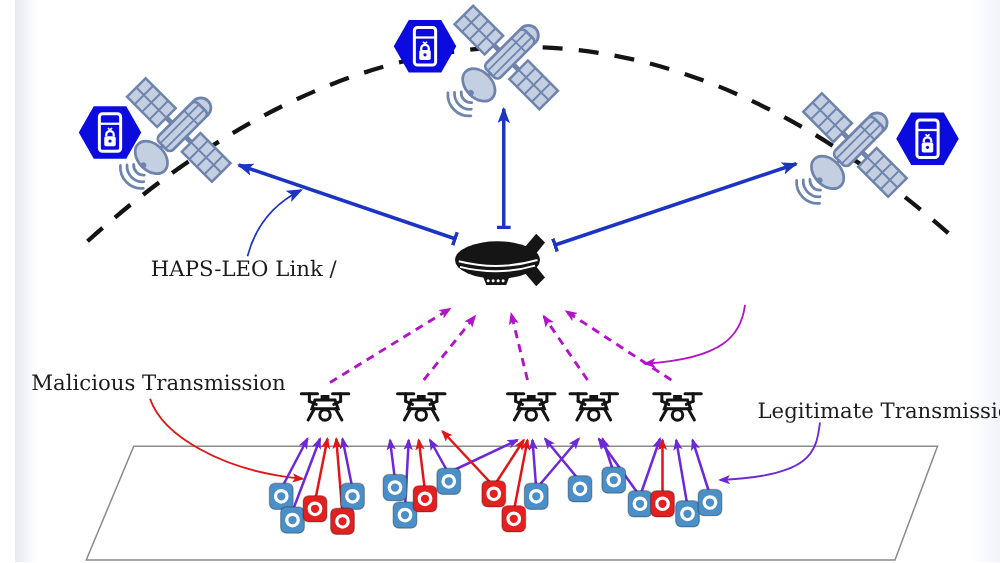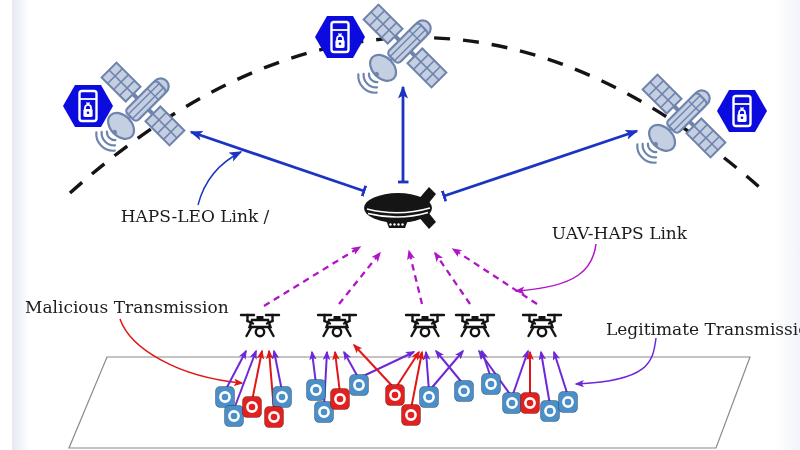--- a/index.html
+++ b/index.html
@@ -177,17 +177,16 @@
       <use transform="translate(262,417)" style="color:#e32020" href="#sym-device" xlink:href="#sym-device"></use>
       <use transform="translate(328,399)" style="color:#e32020" href="#sym-device" xlink:href="#sym-device"></use>
       <use transform="translate(383,395)" style="color:#e32020" href="#sym-device" xlink:href="#sym-device"></use>
       <use transform="translate(399,415)" style="color:#e32020" href="#sym-device" xlink:href="#sym-device"></use>
       <use transform="translate(518,403)" style="color:#e32020" href="#sym-device" xlink:href="#sym-device"></use>
     </svg>
 
   <div class="lbl" id="lbl-hapsleo">
     <div>HAPS-LEO Link /</div>
   </div>
-  <div class="lbl" id="lbl-uavhaps">UAV-HAPS Link</div>
   <div class="lbl" id="lbl-malicious">Malicious Transmission</div>
   <div class="lbl" id="lbl-legit">Legitimate Transmission</div>
 
 </div>
 
 </body></html>

